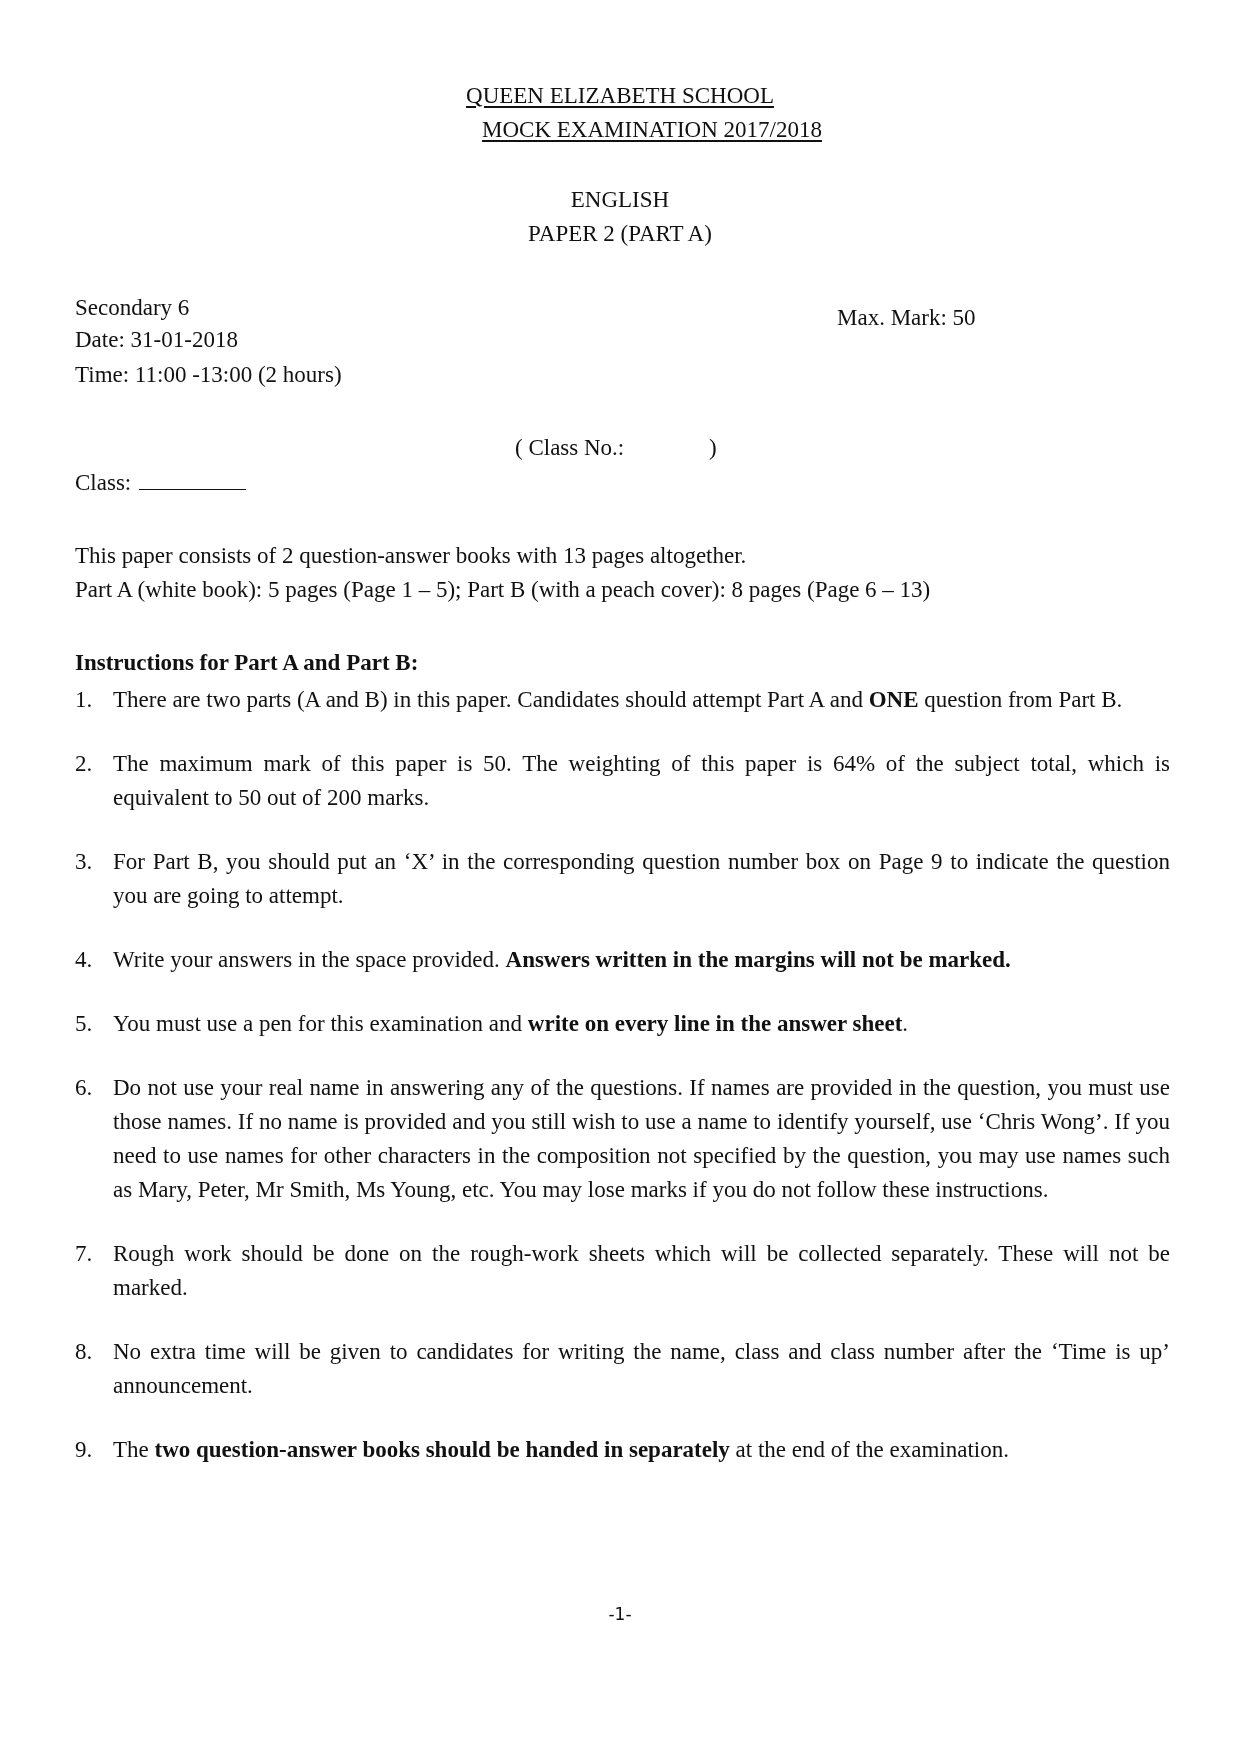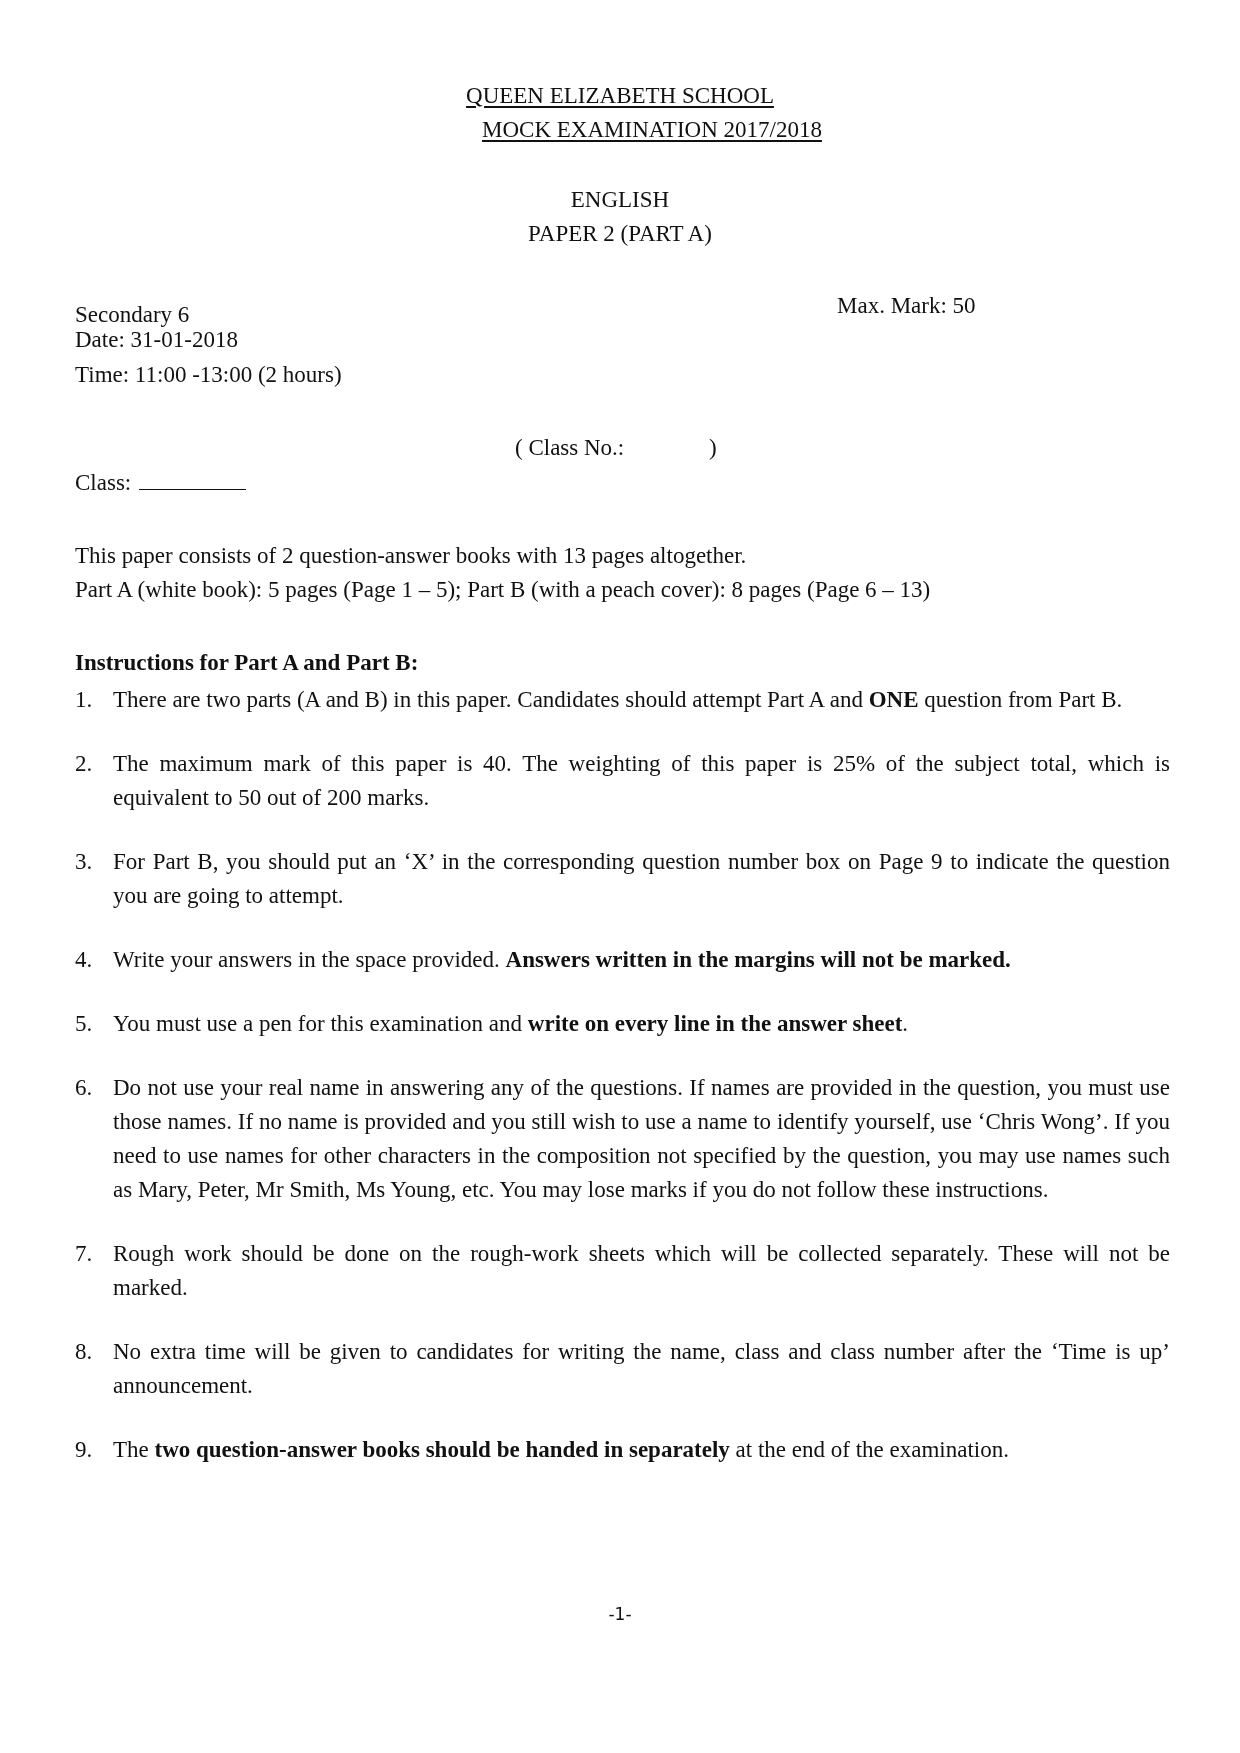--- a/index.html
+++ b/index.html
@@ -73,40 +73,40 @@
 </head>
 <body>
 
 <div class="page">
 
   <div class="center-line underline" style="top:79px;">QUEEN ELIZABETH SCHOOL</div>
   <div class="center-line underline" style="top:113px;padding-left:32px;">MOCK EXAMINATION 2017/2018</div>
   <div class="center-line" style="top:183px;">ENGLISH</div>
   <div class="center-line" style="top:217px;">PAPER 2 (PART A)</div>
 
-  <div class="abs" style="left:75px; top:298px;text-align:right;">Secondary 6</div>
-  <div class="abs" style="left:837px; top:289px;text-align:center;">Max. Mark: 50</div>
+  <div class="abs" style="left:75px; top:291px;text-align:right;">Secondary 6</div>
+  <div class="abs" style="left:837px; top:301px;text-align:center;">Max. Mark: 50</div>
   <div class="abs" style="left:75px; top:323px;">Date: 31-01-2018</div>
   <div class="abs" style="left:75px; top:358px;">Time: 11:00 -13:00 (2 hours)</div>
 
   <div class="abs" style="left:515px; top:431px;">( Class No.:</div>
   <div class="abs" style="left:709px; top:431px;">)</div>
   <div class="abs" style="left:608px; top:431px; width:95px; height:30px;"></div>
   <div class="abs" style="left:75px; top:466px;">
     <span>Class:</span><span class="blank" style="width:107px;"></span>
   </div>
 
   <div class="abs" style="left:75px; top:539px;text-align:center;">This paper consists of 2 question-answer books with 13 pages altogether.</div>
   <div class="abs" style="left:75px; top:573px;">Part A (white book): 5 pages (Page 1 – 5); Part B (with a peach cover): 8 pages (Page 6 – 13)</div>
 
   <div class="abs instr-title" style="left:75px; top:646px;">Instructions for Part A and Part B:</div>
 
   <ol class="instr-list" id="instr-list">
       <li class="instr-item" style="margin-top: 0px;"><span class="instr-num">1.</span><span>There are two parts (A and B) in this paper. Candidates should attempt Part A and </span><b>ONE</b><span> question from Part B.</span></li>
-      <li class="instr-item" style="margin-top: 30px;"><span class="instr-num">2.</span><span>The maximum mark of this paper is 40. The weighting of this paper is 25% of the subject total, which is equivalent to 50 out of 200 marks.</span></li>
+      <li class="instr-item" style="margin-top: 30px;"><span class="instr-num">2.</span><span>The maximum mark of this paper is 50. The weighting of this paper is 64% of the subject total, which is equivalent to 50 out of 200 marks.</span></li>
       <li class="instr-item" style="margin-top: 30px;"><span class="instr-num">3.</span><span>For Part B, you should put an ‘X’ in the corresponding question number box on Page 9 to indicate the question you are going to attempt.</span></li>
       <li class="instr-item" style="margin-top: 30px;"><span class="instr-num">4.</span><span>Write your answers in the space provided. </span><b>Answers written in the margins will not be marked.</b></li>
       <li class="instr-item" style="margin-top: 30px;"><span class="instr-num">5.</span><span>You must use a pen for this examination and </span><b>write on every line in the answer sheet</b><span>.</span></li>
       <li class="instr-item" style="margin-top: 30px;"><span class="instr-num">6.</span><span>Do not use your real name in answering any of the questions. If names are provided in the question, you must use those names. If no name is provided and you still wish to use a name to identify yourself, use ‘Chris Wong’. If you need to use names for other characters in the composition not specified by the question, you may use names such as Mary, Peter, Mr Smith, Ms Young, etc. You may lose marks if you do not follow these instructions.</span></li>
       <li class="instr-item" style="margin-top: 30px;"><span class="instr-num">7.</span><span>Rough work should be done on the rough-work sheets which will be collected separately. These will not be marked.</span></li>
       <li class="instr-item" style="margin-top: 30px;"><span class="instr-num">8.</span><span>No extra time will be given to candidates for writing the name, class and class number after the ‘Time is up’ announcement.</span></li>
       <li class="instr-item" style="margin-top: 30px;"><span class="instr-num">9.</span><span>The </span><b>two question-answer books should be handed in separately</b><span> at the end of the examination.</span></li>
     </ol>
 
   <div class="footer">-1-</div>

